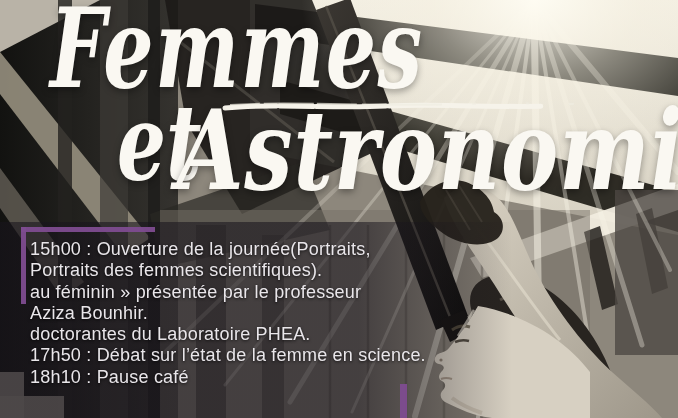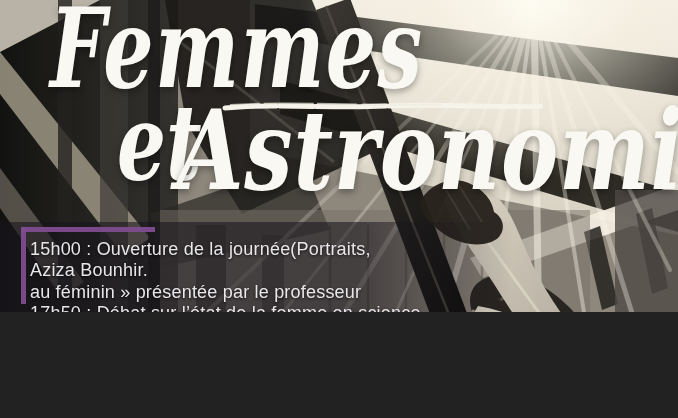--- a/index.html
+++ b/index.html
@@ -1,17 +1,17 @@
 <!DOCTYPE html>
 <html lang="fr"><head>
 <meta charset="utf-8">
 <style>
   html,body{margin:0;padding:0;background:#222;}
   .poster{
-    position:relative;width:678px;height:312px;overflow:hidden;
+    position:relative;width:678px;height:418px;overflow:hidden;
     background:#701a75;font-family:"Liberation Sans",sans-serif;
     -webkit-font-smoothing:antialiased;
   }
   .photo{position:absolute;left:0;top:0;width:678px;height:418px;}
   .shade{
     position:absolute;left:0;top:222px;width:512px;height:196px;
     background:linear-gradient(to right, rgba(24,20,28,.58) 70%, rgba(24,20,28,0));
     pointer-events:none;
   }
   .title-word{
@@ -159,21 +159,23 @@
   </svg>
   <div class="title-word w-femmes" style="color: rgb(250, 248, 242);">Femmes</div>
   <div class="title-word w-et" style="color: rgb(250, 248, 242);">et</div>
   <div class="title-word w-astro" style="color: rgb(250, 248, 242);">Astronomie</div>
 
   <div class="bracket-top accent-bg" style="background: rgb(126, 76, 144);"></div>
   <div class="bracket-left accent-bg" style="background: rgb(126, 76, 144);"></div>
 
   <div class="schedule" style="color: rgb(233, 230, 234);">
     <div class="line">15h00 : Ouverture de la journée(Portraits,</div>
+    <div class="line">Portraits des femmes scientifiques).</div>
+    <div class="line">au féminin » présentée par le professeur</div>
     <div class="line">Aziza Bounhir.</div>
-    <div class="line">au féminin » présentée par le professeur</div>
+    <div class="line">doctorantes du Laboratoire PHEA.</div>
     <div class="line">17h50 : Débat sur l’état de la femme en science.</div>
     <div class="line">18h10 : Pause café</div>
   </div>
 
   <div class="bottom-bar accent-bg" style="background: rgb(126, 76, 144);"></div>
 
 </div>
 
 </body></html>

